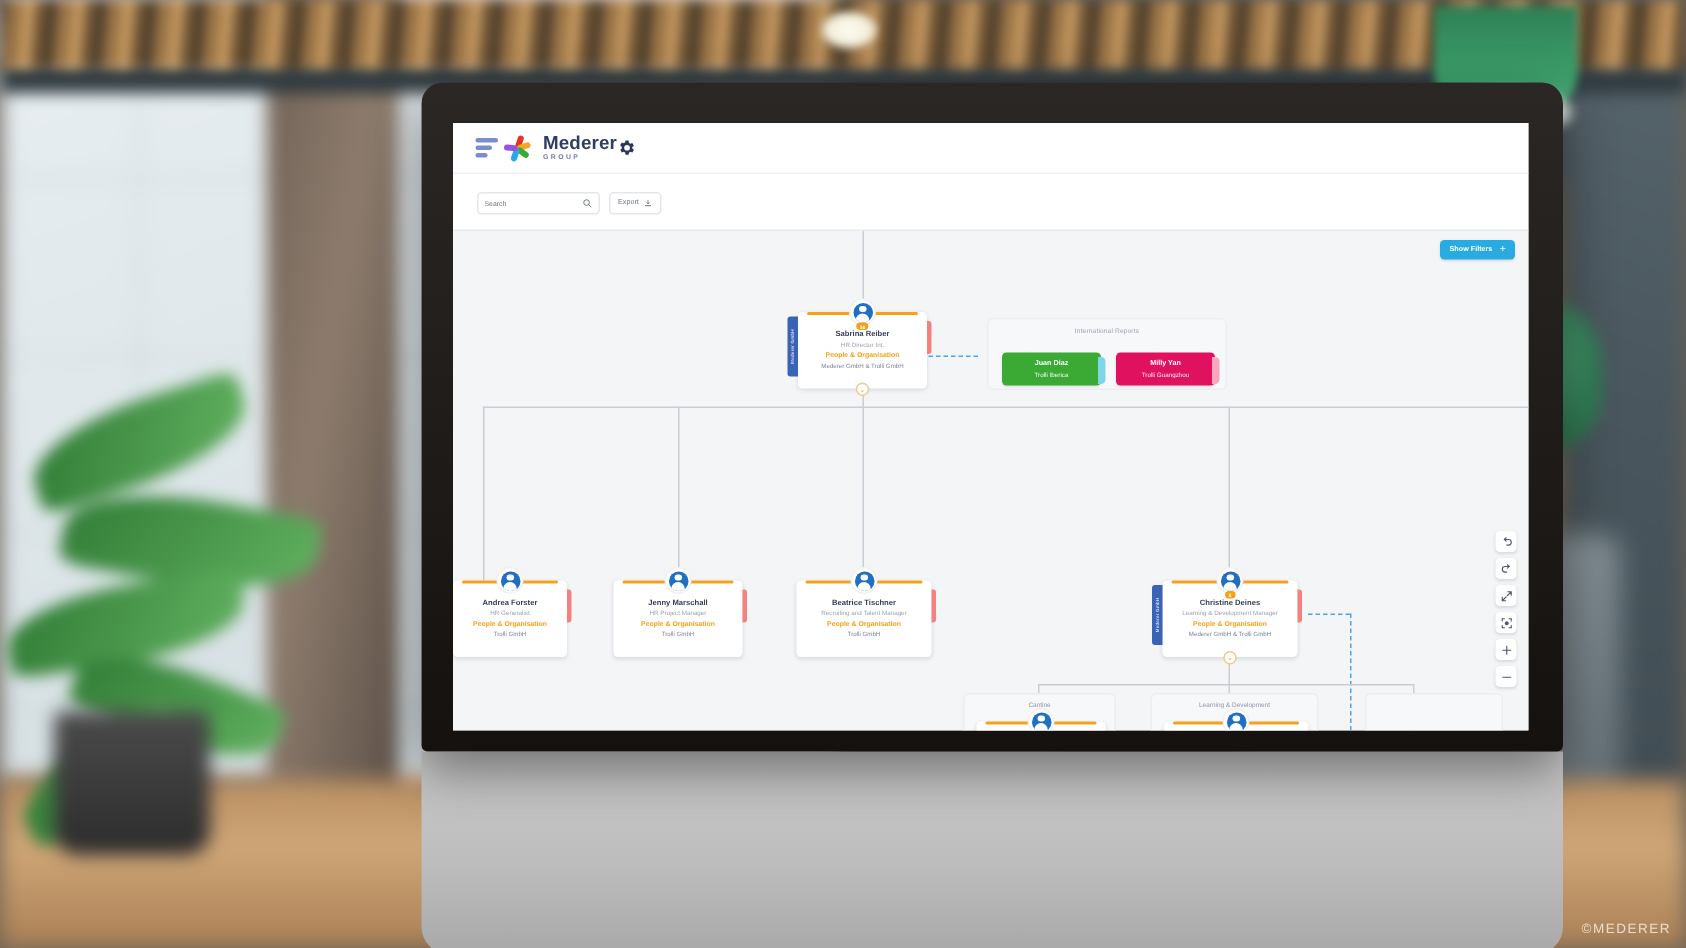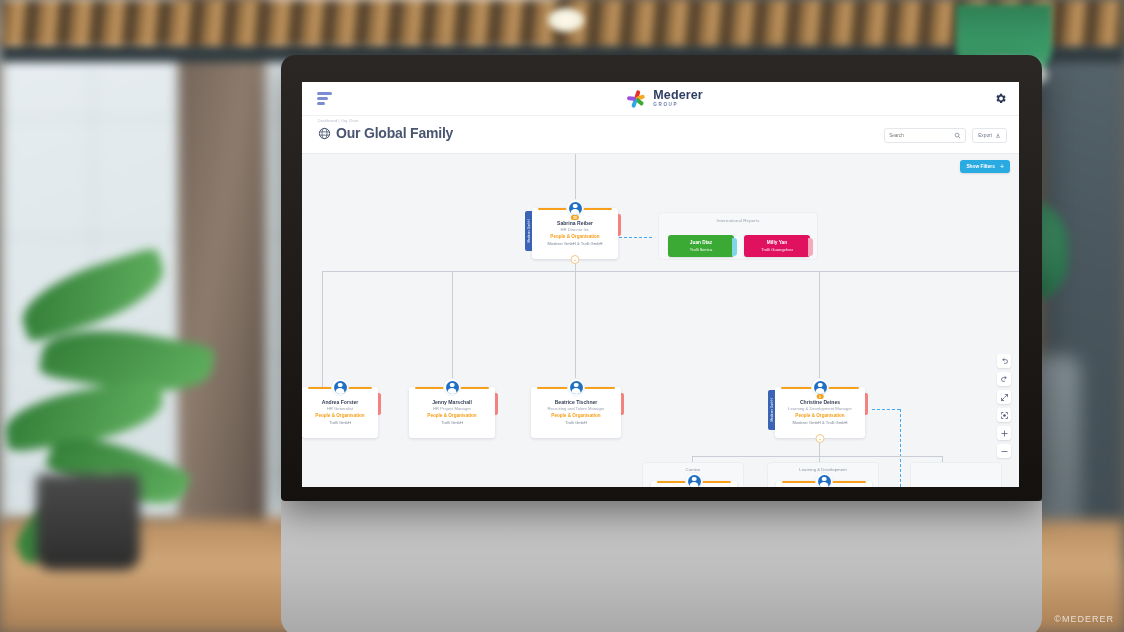--- a/index.html
+++ b/index.html
@@ -121,21 +121,21 @@
     background: linear-gradient(180deg,#b5b5b5,#9b9b9b);
   }
   .screen {
     position: absolute; left: 21px; top: 27px; width: 717px; height: 405px;
     background: #ffffff; overflow: hidden;
   }
 
   
   .app-topbar {
     position: relative; height: 34px; background: #ffffff;
-    display: flex; align-items: center; justify-content: space-between;
+    display: flex; align-items: center; 
     padding: 0 12px; border-bottom: 1px solid #eef0f3;
   }
   .hamburger { display: flex; flex-direction: column; gap: 2.5px; cursor: pointer; padding: 3px; }
   .hamburger i { display: block; height: 2.5px; background: #7a8dd1; border-radius: 2px; }
   .hamburger i:nth-child(1) { width: 15px; }
   .hamburger i:nth-child(2) { width: 11px; }
   .hamburger i:nth-child(3) { width: 8px; }
 
   .brand { display: flex; align-items: center; gap: 5px; }
   .brand-mark { position: relative; width: 22px; height: 22px; }
@@ -344,32 +344,20 @@
             <div class="brand-sub">GROUP</div>
           </div>
         </div>
 
         <svg class="gear" viewBox="0 0 24 24">
           <path fill="#2b3556" d="M19.4 13a7.8 7.8 0 0 0 0-2l2-1.5-2-3.4-2.4 1a7.6 7.6 0 0 0-1.7-1L14.9 3h-3.9l-.4 2.6c-.6.2-1.2.6-1.7 1l-2.4-1-2 3.4L6.6 11a7.8 7.8 0 0 0 0 2l-2 1.5 2 3.4 2.4-1c.5.4 1.1.8 1.7 1l.4 2.6h3.9l.4-2.6c.6-.2 1.2-.6 1.7-1l2.4 1 2-3.4-2.1-1.5zM13 15.5A3.5 3.5 0 1 1 16.5 12 3.5 3.5 0 0 1 13 15.5z"></path>
         </svg>
       </div>
 
       <div class="app-pagehead">
-        <div>
-          <div class="crumbs">Dashboard | Org Chart</div>
-          <div class="title-row">
-            <svg class="globe" viewBox="0 0 24 24">
-              <circle cx="12" cy="12" r="9.5" fill="none" stroke="#4a5570" stroke-width="1.8"></circle>
-              <ellipse cx="12" cy="12" rx="4.6" ry="9.5" fill="none" stroke="#4a5570" stroke-width="1.5"></ellipse>
-              <line x1="2.6" y1="9" x2="21.4" y2="9" stroke="#4a5570" stroke-width="1.5"></line>
-              <line x1="2.6" y1="15" x2="21.4" y2="15" stroke="#4a5570" stroke-width="1.5"></line>
-            </svg>
-            <div class="page-title">Our Global Family</div>
-          </div>
-        </div>
 
         <div class="head-tools">
           <div class="search-box">
             <input type="text" placeholder="Search" style="">
             <svg class="search-ico" viewBox="0 0 24 24">
               <circle cx="10.5" cy="10.5" r="6.5" fill="none" stroke="#5c6478" stroke-width="2"></circle>
               <line x1="15.5" y1="15.5" x2="21" y2="21" stroke="#5c6478" stroke-width="2"></line>
             </svg>
           </div>
           <div class="export-btn">

